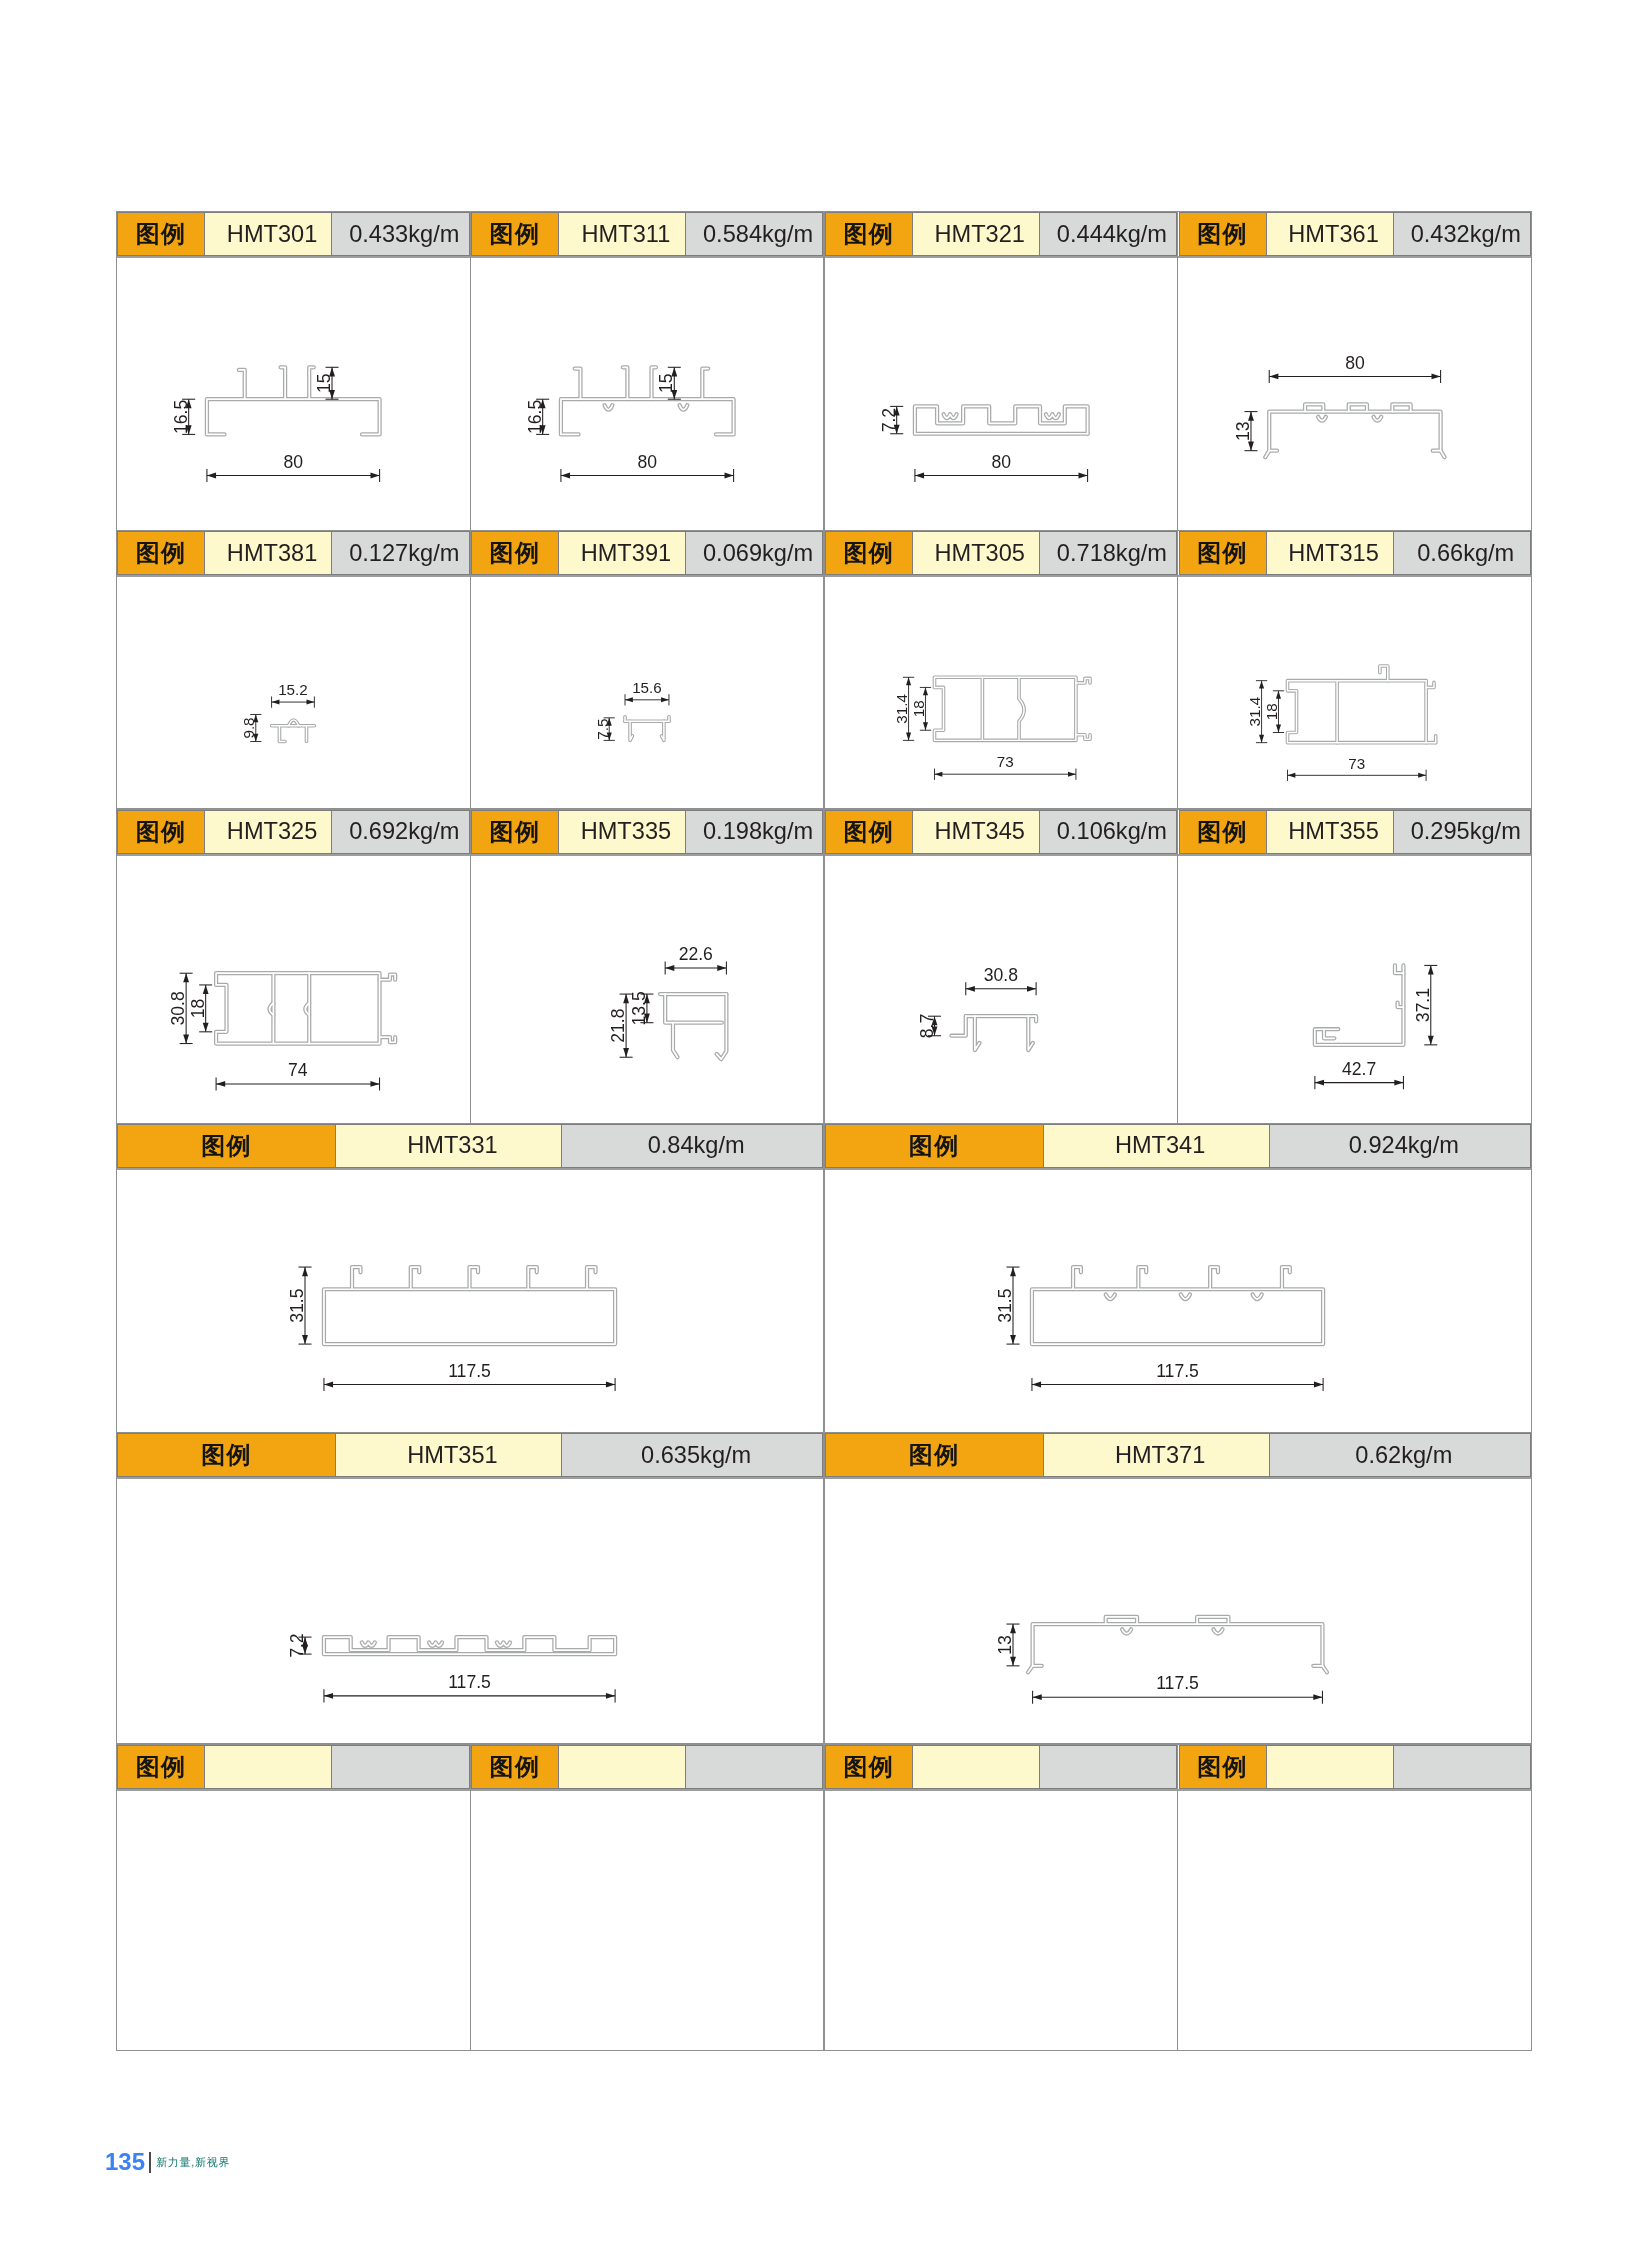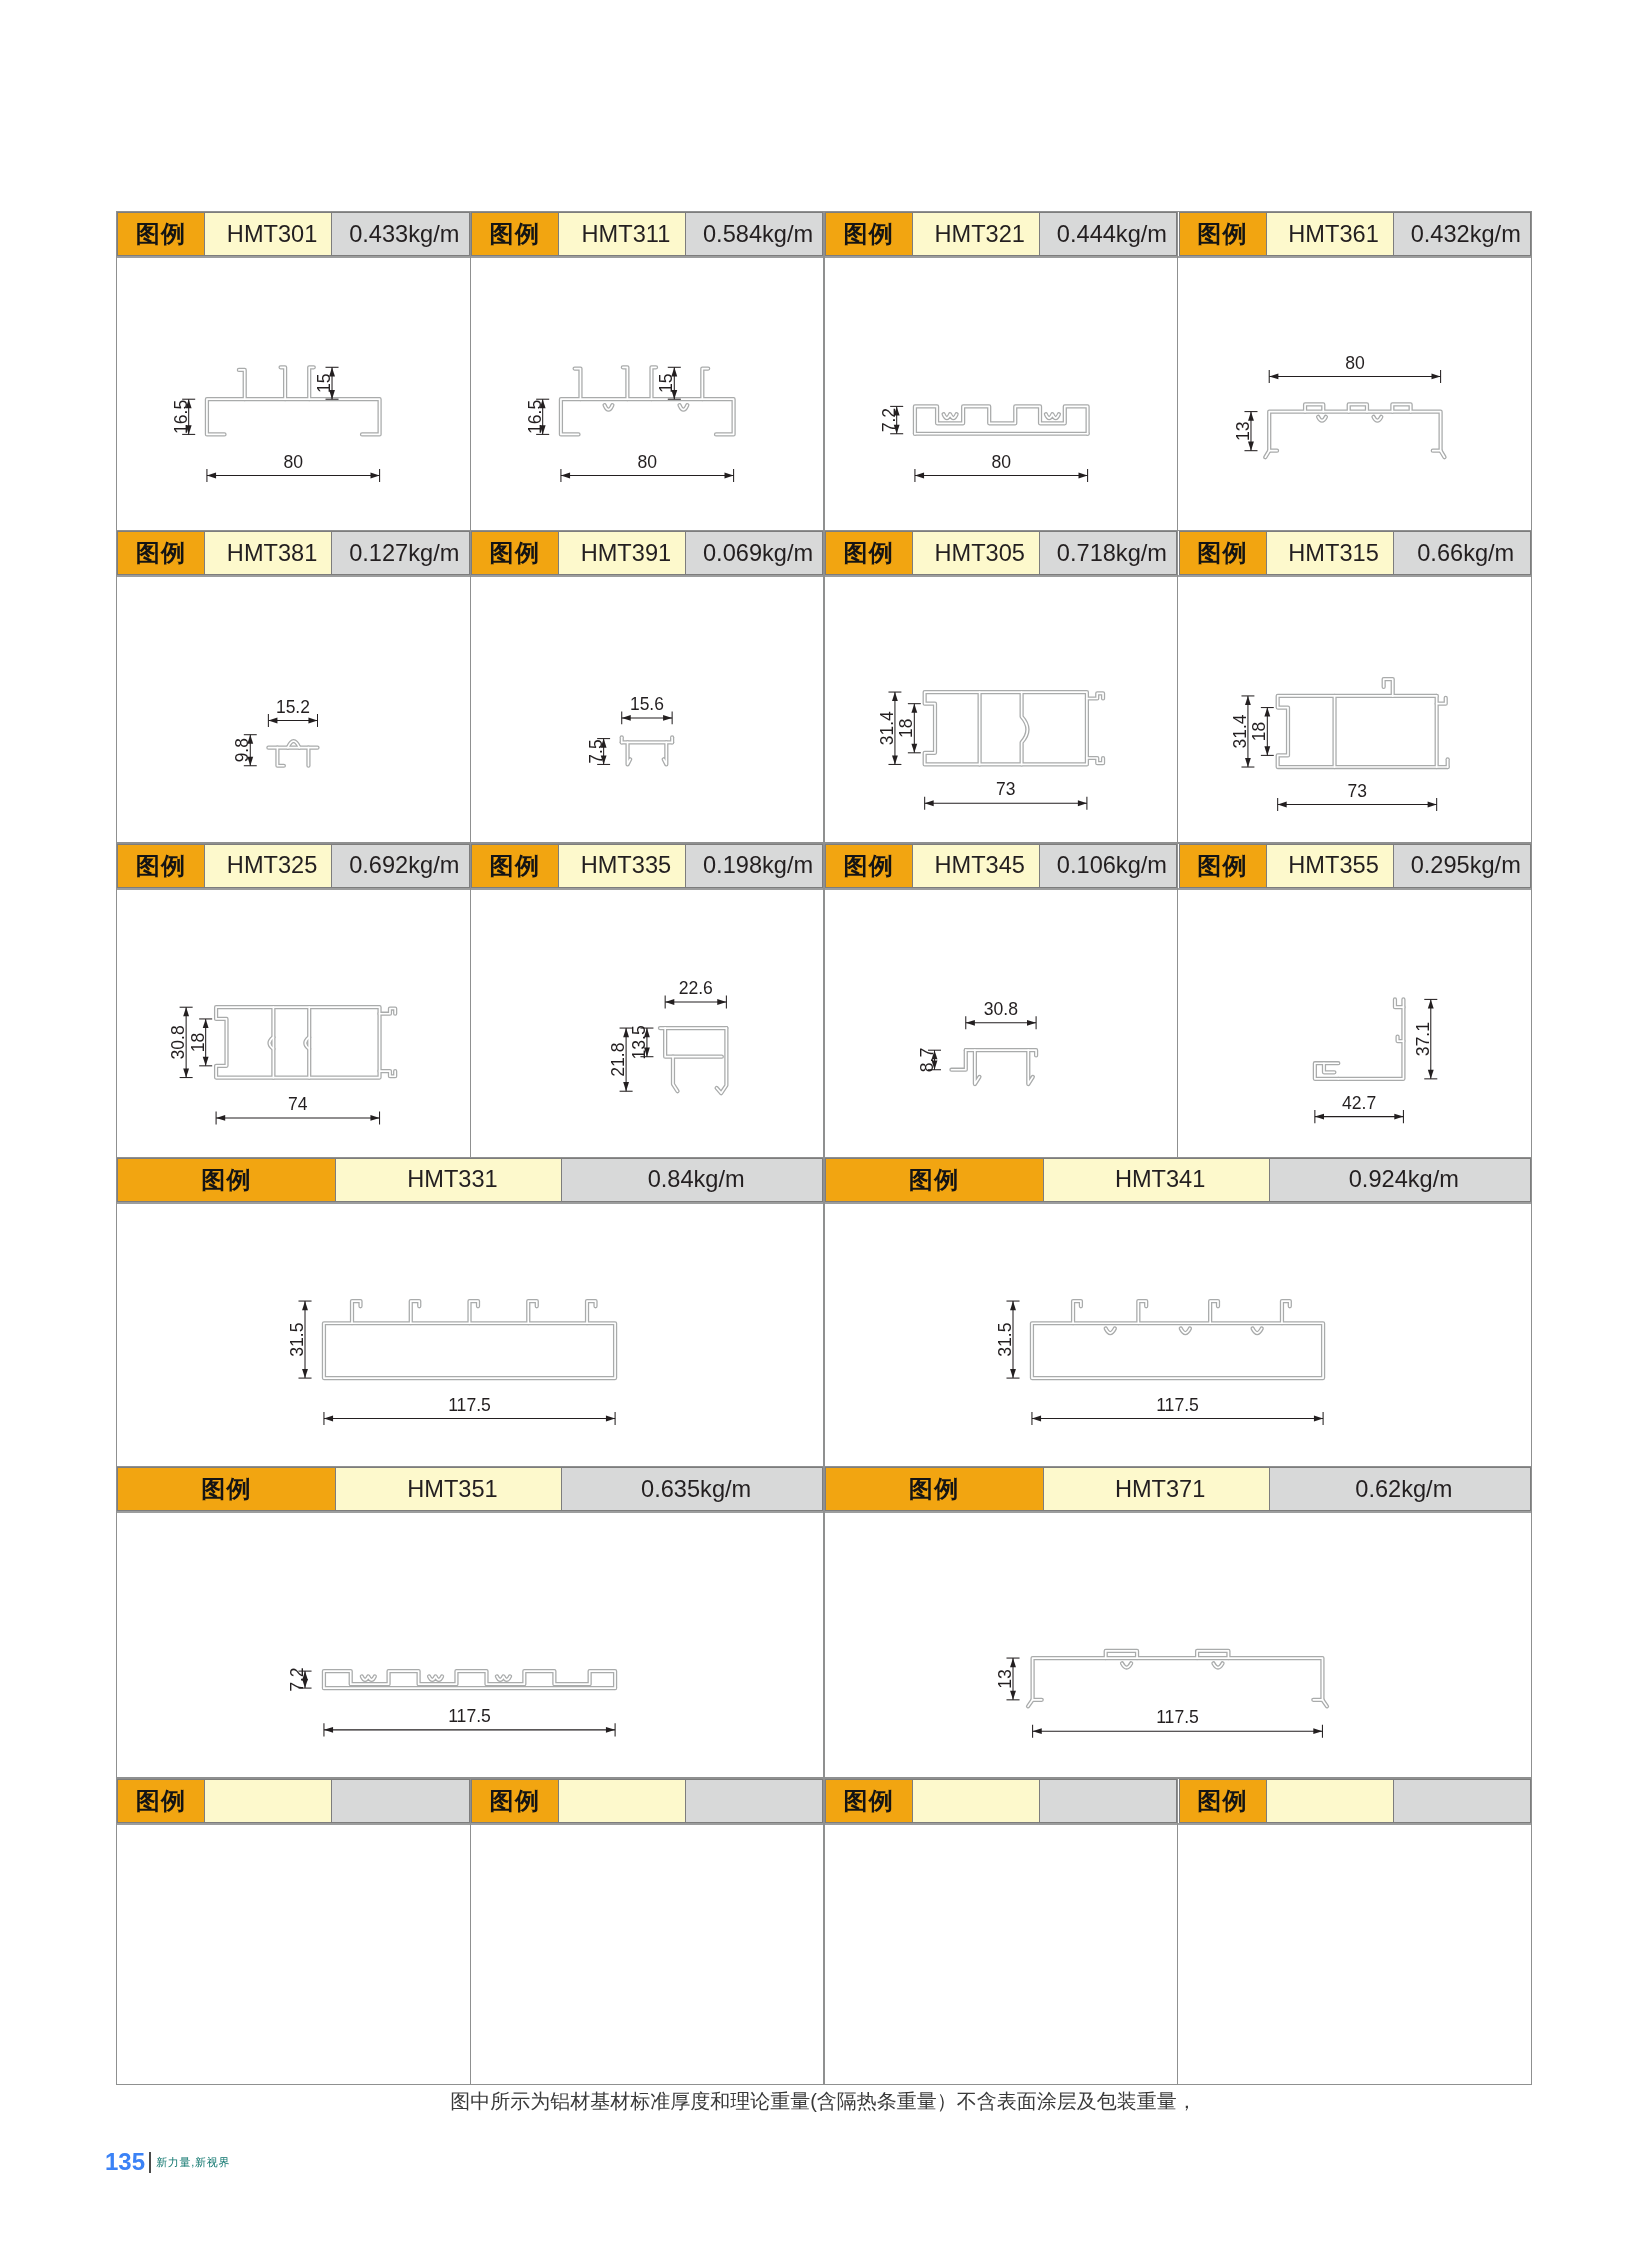--- a/index.html
+++ b/index.html
@@ -19,21 +19,21 @@
     box-sizing:border-box;border:0.7px solid #7d7d7d;height:100%;
   }
   .h-code,.h-weight{border-left:none;padding-left:8px;}
   .h-legend{width:25%;background:#F2A511;font-weight:bold;font-size:24px;color:#141414;letter-spacing:1.3px;}
   .h-code{width:36%;background:#FDF9CC;font-size:23.6px;}
   .h-weight{width:39%;background:#D8D9D9;font-size:23.6px;}
   .wide .h-legend{width:31%;}
   .wide .h-code{width:32%;}
   .wide .h-weight{width:37%;}
   .drawing{width:100%;}
-  .d1{height:272px;} .d2{height:265px;} .d3{height:267px;}
+  .d1{height:272px;} .d2{height:231px;} .d3{height:267px;}
   .d4{height:262px;} .d5{height:264px;} .d6{height:259px;}
   .drawing svg{width:100%;height:100%;display:block;}
   .po{fill:none;stroke:#a9abab;stroke-width:6.5;stroke-linejoin:round;stroke-linecap:round;}
   .pi{fill:none;stroke:#ffffff;stroke-width:2.6;stroke-linejoin:round;stroke-linecap:round;}
   .dim line{stroke:#231f20;stroke-width:1.6;}
   .dim polygon{fill:#231f20;}
   .dim text{font-size:27px;fill:#231f20;font-family:"Liberation Sans","DejaVu Sans",sans-serif;}
   .footnote{position:absolute;left:0;width:1647px;top:2082px;text-align:center;
     font-size:20px;color:#3a3a3a;line-height:1.95;}
   .pagefoot{position:absolute;left:105px;top:2148px;display:flex;align-items:center;}
@@ -792,21 +792,20 @@
         <div class="h-code"></div>
         <div class="h-weight"></div>
       </div>
       <div class="drawing d6"></div>
     </div>
   </div>
 
 </div>
 
 <div class="footnote">
-  <div>图中所示为铝材基材标准厚度和理论重量(含隔热条重量）不含表面涂层及包装重量，</div>
 </div>
 
 <div class="pagefoot">
   <span class="num">135</span>
   <span class="bar"></span>
   <span class="tagline">新力量,新视界</span>
 </div>
 
 
 </body></html>

